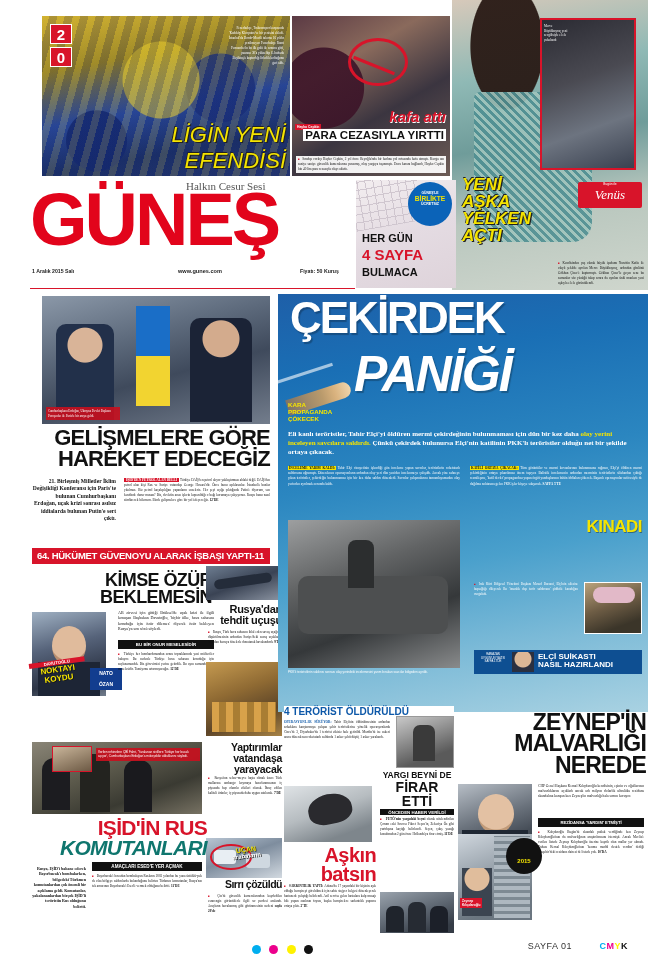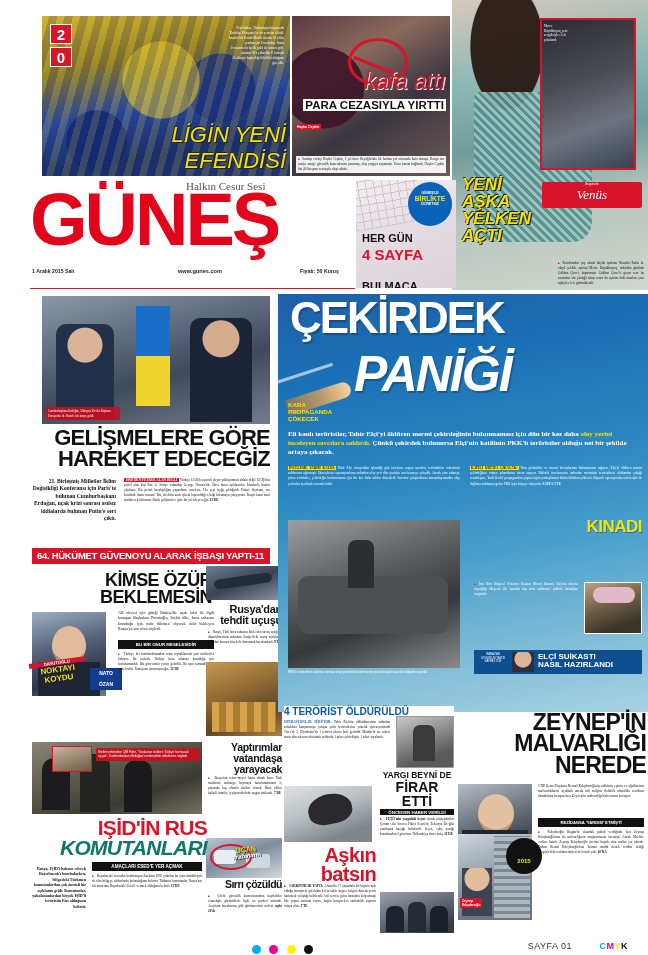--- a/index.html
+++ b/index.html
@@ -48,21 +48,21 @@
     background:
       radial-gradient(circle at 20% 45%, rgba(60,20,40,.9) 0 40px, transparent 41px),
       linear-gradient(150deg,#5b3a44 0%, #8a6a5c 30%, #3b3540 60%, #6c5b55 100%);
   }
   #kadina-photo .ring{ position:absolute; left:56px; top:22px; width:60px; height:48px;
     border:3px solid #d8142a; border-radius:50%; }
   #kadina-photo .arrow{ position:absolute; left:60px; top:48px; width:44px; height:3px; background:#d8142a;
     transform:rotate(22deg);}
   #kadina-txt{ position:absolute; left:4px; right:4px; top:52px; text-align:right; }
   #kadina-txt .l1{ font-size:19px; color:#fff; font-weight:bold; text-shadow:1px 1px 0 #333; font-style:italic;}
-  #kadina-txt .l2{ font-size:23px; color:#d8142a; font-weight:normal; text-shadow:.8px .8px 0 #fff; font-style:italic;}
+  #kadina-txt .l2{ font-size:15px; color:#d8142a; font-weight:bold; text-shadow:.8px .8px 0 #fff; font-style:italic;margin-top:40px;}
   #kadina-txt .l3{ font-size:11.5px; color:#111; font-weight:bold; background:#fff; display:inline-block; padding:0 2px;}
   #kadina-body{ position:absolute; left:4px; right:4px; bottom:3px; font-size:3.3px; line-height:1.45;
     color:#111; font-family:"Liberation Serif",serif; text-align:justify; background:rgba(255,255,255,.93); padding:1px 2px;}
   #hayko-tag{ position:absolute; left:3px; top:108px; background:#d8142a; color:#fff; font-size:3.4px;
     padding:1px 2px; font-weight:bold; line-height:1.25;}
 
   
   #merve-photo{
     left:452px; top:0px; width:196px; height:290px;
     background:
@@ -70,21 +70,21 @@
       linear-gradient(170deg,#d7c9ba 0%, #8fb9b5 26%, #6f9c9a 48%, #b9c7be 70%, #cfd6cd 100%);
   }
   #merve-photo .dress{ position:absolute; left:22px; top:92px; width:118px; height:150px;
     background:repeating-linear-gradient(45deg,#4f8f92 0 3px,#9fc4bc 3px 6px); border-radius:6px 6px 20px 20px; opacity:.9;}
   #merve-inset{ position:absolute; left:88px; top:18px; width:96px; height:152px; border:2px solid #d8142a;
     background:linear-gradient(160deg,#2b2b33 0%,#4a4a52 40%,#6d7480 70%,#3a4150 100%);}
   #merve-inset .cap{ position:absolute; left:2px; top:4px; width:26px; color:#fff; font-size:3.2px; line-height:1.45;
     font-family:"Liberation Serif",serif;}
   #yeni-aska{ position:absolute; left:10px; top:176px; font-size:17px; color:#f5e400; font-weight:bold;
     text-shadow:1.2px 1.2px 0 #222,-.6px -.6px 0 #222; line-height:1.0; font-style:italic;}
-  #venus-logo{ position:absolute; right:6px; top:182px; width:100px; height:26px;
+  #venus-logo{ position:absolute; right:6px; top:182px; width:64px; height:26px;
     background:#d8142a; color:#fff; border-radius:2px; }
   #venus-logo span{ position:absolute; left:0; right:0; top:5px; text-align:center; font-style:italic;
     font-family:"Liberation Serif",serif; font-size:13px; }
   #venus-logo .small{ position:absolute; left:0; right:0; top:0px; text-align:center; font-size:3.2px; font-style:normal;}
   #merve-body{ position:absolute; right:4px; bottom:4px; width:86px; font-size:3.3px; line-height:1.5;
     font-family:"Liberation Serif",serif; color:#111; text-align:justify;}
 
   
   #masthead{ position:absolute; left:0; top:176px; width:452px; height:114px; background:#fff; }
   #slogan{ position:absolute; left:186px; top:4px; font-size:11px; color:#555; font-family:"Liberation Serif",serif;}
@@ -106,21 +106,21 @@
                 repeating-linear-gradient(90deg,#c9bfc9 0 1px,transparent 1px 8px);
      transform:rotate(-10deg); opacity:.8;}
   #bulmaca .badge{ position:absolute; right:4px; top:2px; width:44px; height:44px; border-radius:50%;
      background:#0b63b8; color:#fff; text-align:center; }
   #bulmaca .badge i{ display:block; font-style:normal; font-weight:bold; }
   #bulmaca .b1{ font-size:3.4px; margin-top:9px;}
   #bulmaca .b2{ font-size:6.6px; color:#f5e400; }
   #bulmaca .b3{ font-size:3.6px; }
   #bulmaca .t1{ position:absolute; left:6px; top:52px; font-size:11px; font-weight:bold; color:#111;}
   #bulmaca .t2{ position:absolute; left:6px; top:66px; font-size:15px; font-weight:bold; color:#d8142a;}
-  #bulmaca .t3{ position:absolute; left:6px; top:100px; font-size:11px; font-weight:bold; color:#111;}
+  #bulmaca .t3{ position:absolute; left:6px; top:86px; font-size:11px; font-weight:bold; color:#111;}
 
   
   #red-rule{ position:absolute; left:30px; top:178px; width:325px; height:2px; background:#d8142a;}
   #red-rule2{ position:absolute; left:30px; top:288px; width:325px; height:1px; background:#d8142a;}
 
   
   #erdogan-photo{ left:42px; top:296px; width:228px; height:128px;
      background:linear-gradient(165deg,#8b98a8 0%,#5d6a7c 35%,#3f4a5c 60%,#737d8c 100%);}
   #erdogan-photo .flag{ position:absolute; left:94px; top:10px; width:34px; height:100px;
      background:linear-gradient(180deg,#1a6ec7 0 50%,#f2d430 50% 100%); }

